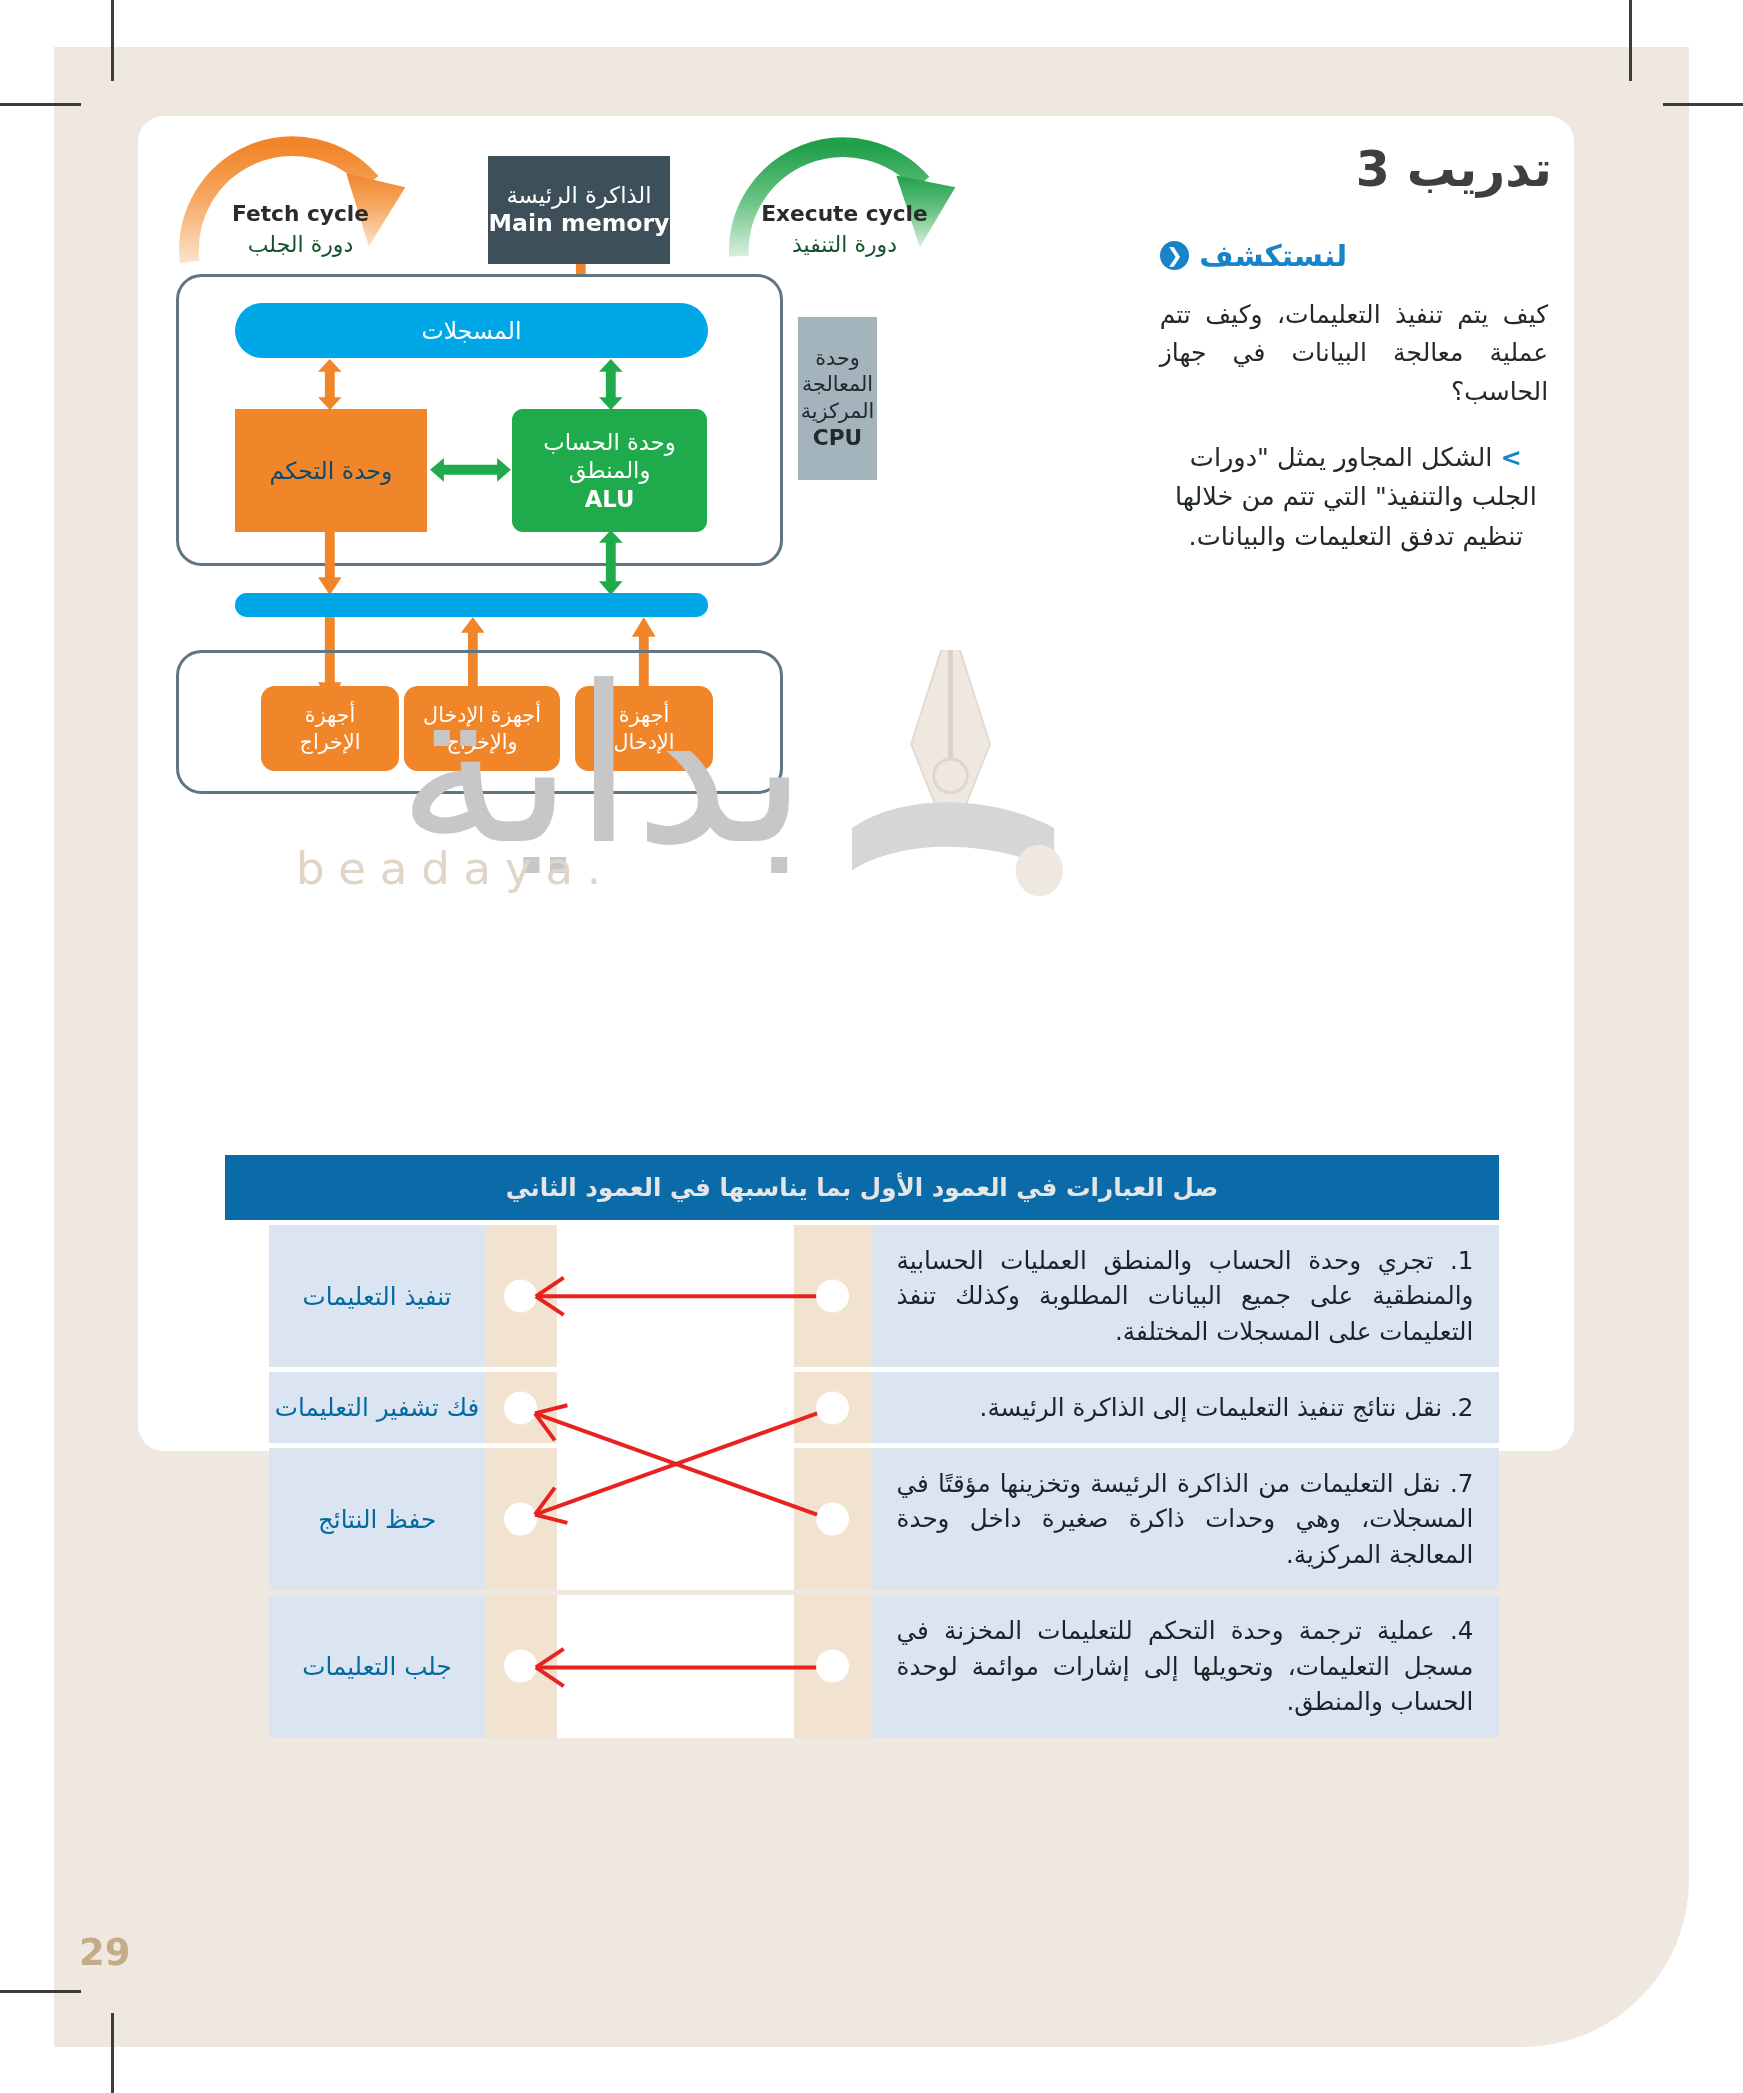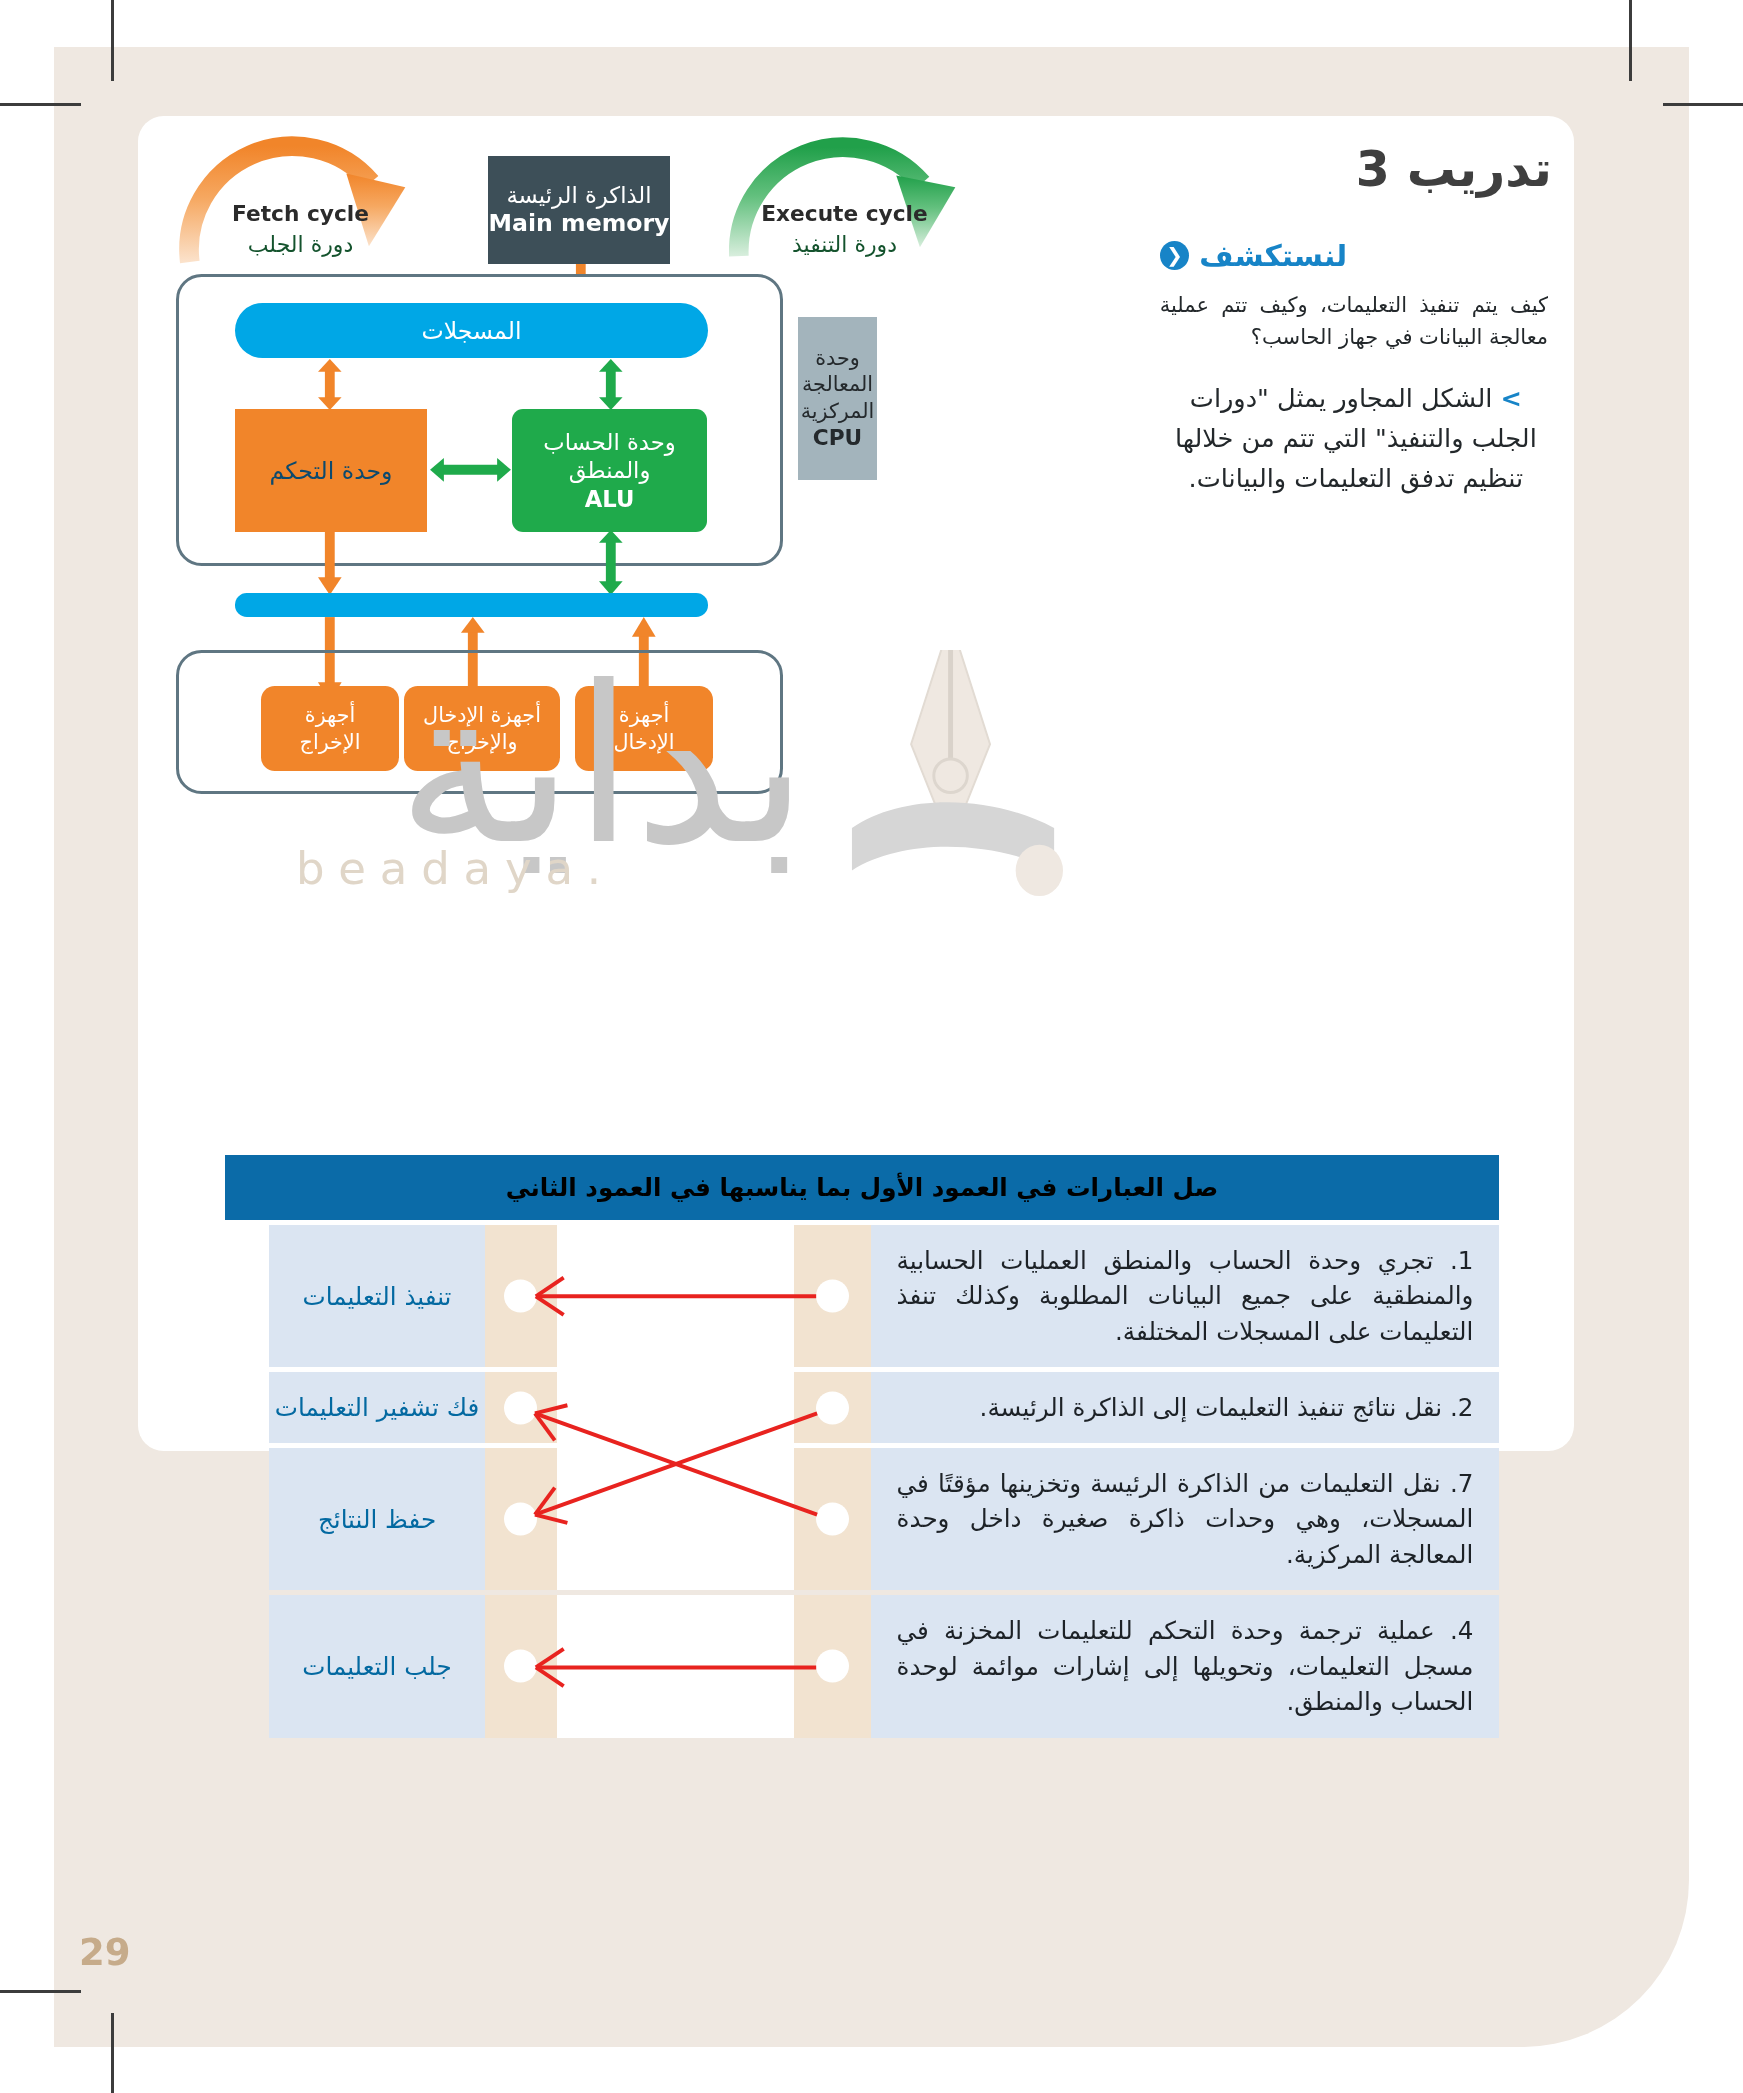--- a/index.html
+++ b/index.html
@@ -44,21 +44,21 @@
   }
   .explore-head .label{
     font-size:29.6px;font-weight:bold;color:#1784c7;
   }
   .chev-badge{
     width:29.6px;height:29.6px;border-radius:50%;background:#1784c7;
     display:flex;align-items:center;justify-content:center;
     color:#fff;font-size:19.7px;line-height:1;font-weight:bold;
   }
   .para{
-    margin-top:16px;font-size:21px;line-height:1.55;color:#23282b;
+    margin-top:23px;font-size:25px;line-height:1.55;color:#23282b;
     text-align:justify;text-align-last:justify;
     padding-left:21.7px;padding-right:3.9px;
     font-family:"DejaVu Sans","Liberation Sans",sans-serif;
   }
   .para.q{text-align-last:right;}
   .bullet-para{
     margin-top:25.6px;font-size:25.6px;line-height:1.55;color:#23282b;
     text-align:center;padding-left:21.7px;
   }
   .bullet-para .arrow{color:#1784c7;font-weight:bold;}
@@ -132,21 +132,21 @@
   }
   #wm-sub{
     position:absolute;left:148px;top:192px;
     font-size:45px;color:#e0d6c8;letter-spacing:13.8px;
     font-family:"DejaVu Sans","Liberation Sans",sans-serif;
   }
 
   
   #match-table{position:absolute;left:225px;top:1155px;width:1274px;}
   #match-head{
-    height:65px;background:#0b6ba8;color:#000000;
+    height:65px;background:#0b6ba8;color:#e5e5e5;
     display:flex;align-items:center;justify-content:center;
     font-size:24.6px;font-weight:bold;direction:rtl;
   }
   .mrow{display:flex;margin-top:4.9px;direction:rtl;}
   .mrow:first-of-type{margin-top:4.9px;}
   .cell-right{
     width:628px;background:#dbe5f2;padding:17.7px 25.6px;box-sizing:border-box;
     direction:rtl;text-align:justify;text-align-last:right;
     font-size:24.6px;line-height:1.45;color:#1d2227;
   }

